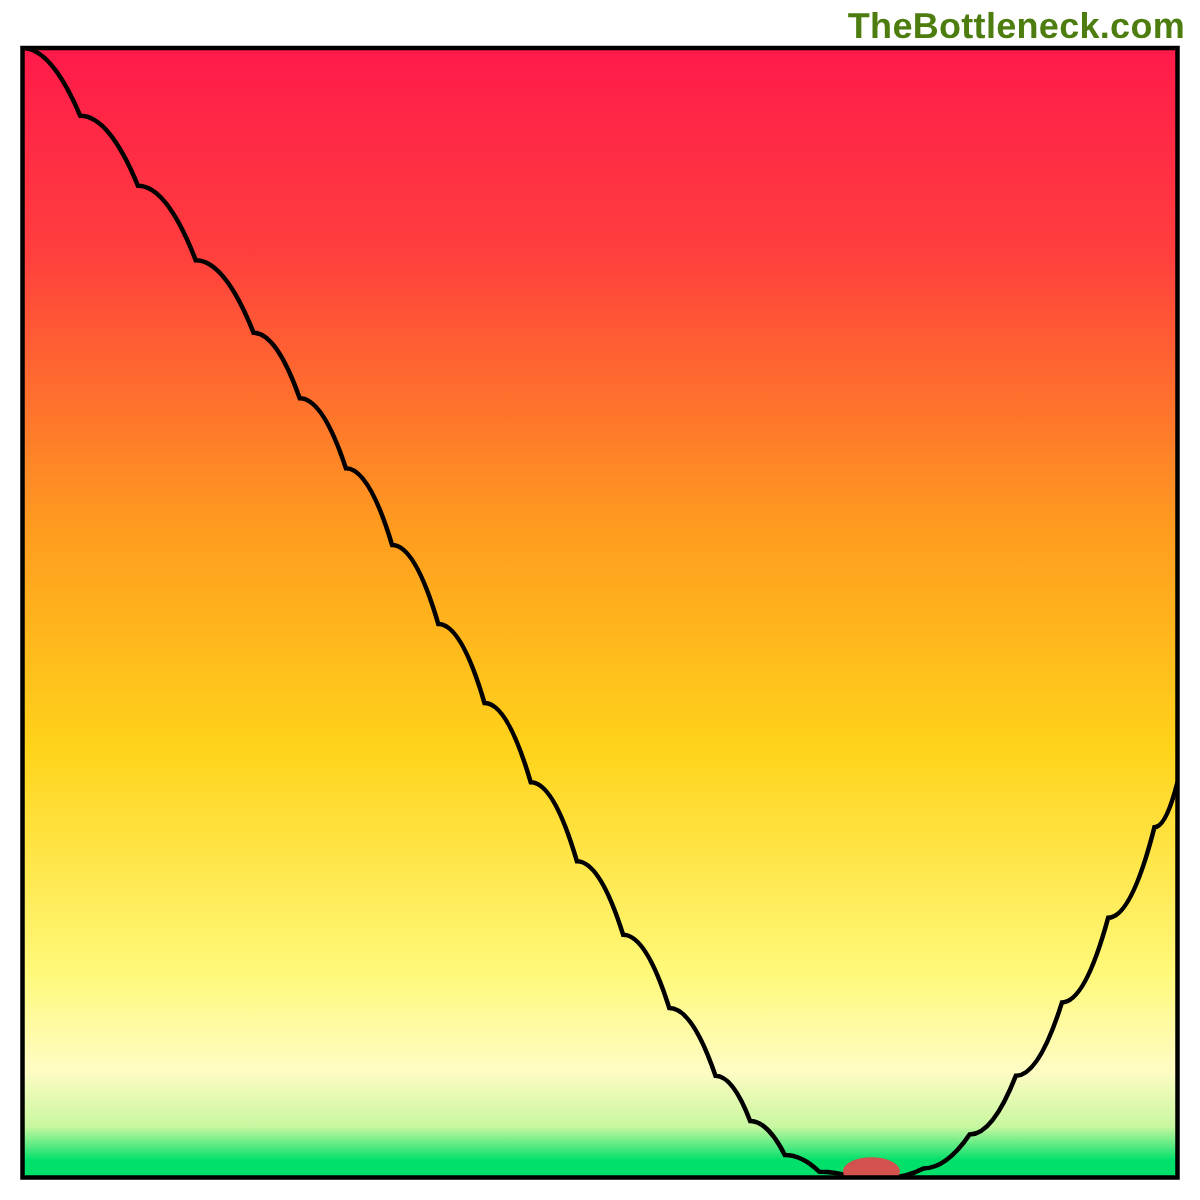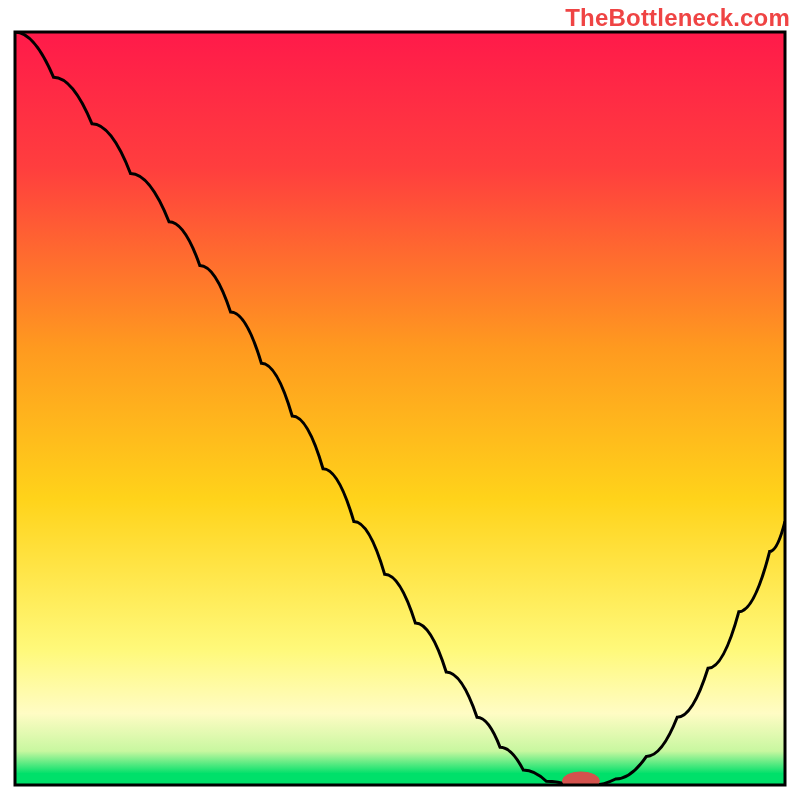--- a/index.html
+++ b/index.html
@@ -15,21 +15,21 @@
     width: 800px;
     height: 800px;
   }
   .watermark {
     position: absolute;
     top: 4px;
     right: 10px;
     font-family: Arial, Helvetica, sans-serif;
     font-size: 24px;
     font-weight: 600;
-    color: #ef4444;
+    color: #4d7c0f;
     letter-spacing: 0.2px;
   }
   svg {
     position: absolute;
     left: 0;
     top: 0;
   }
 </style>
 </head>
 <body>

